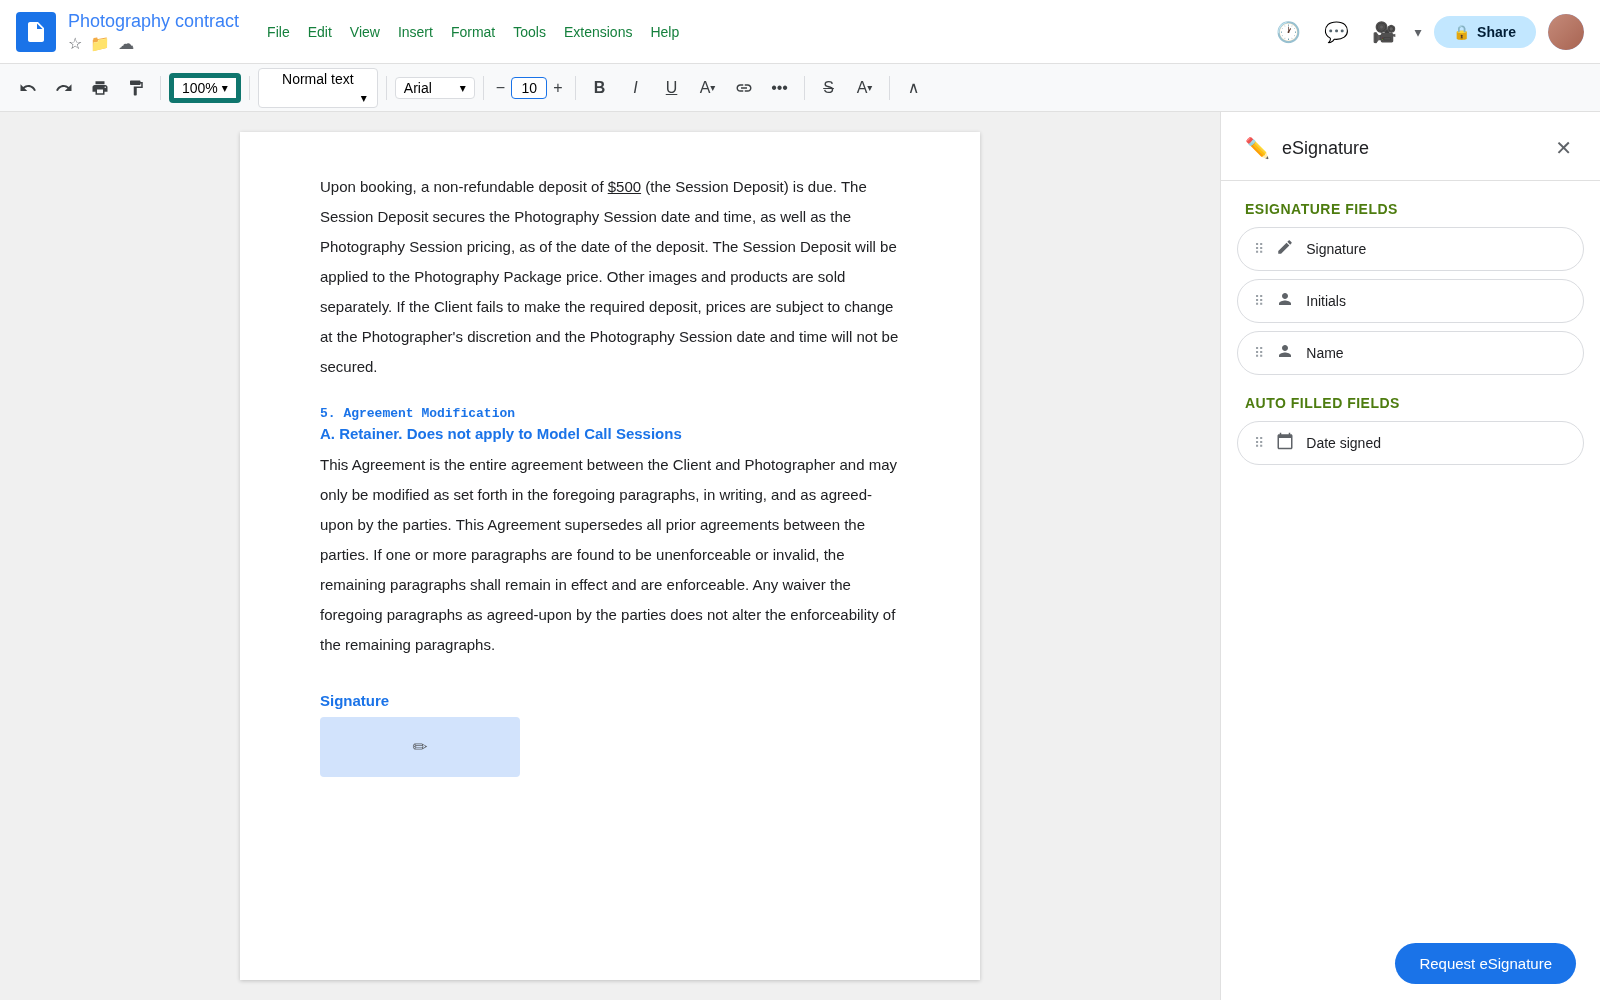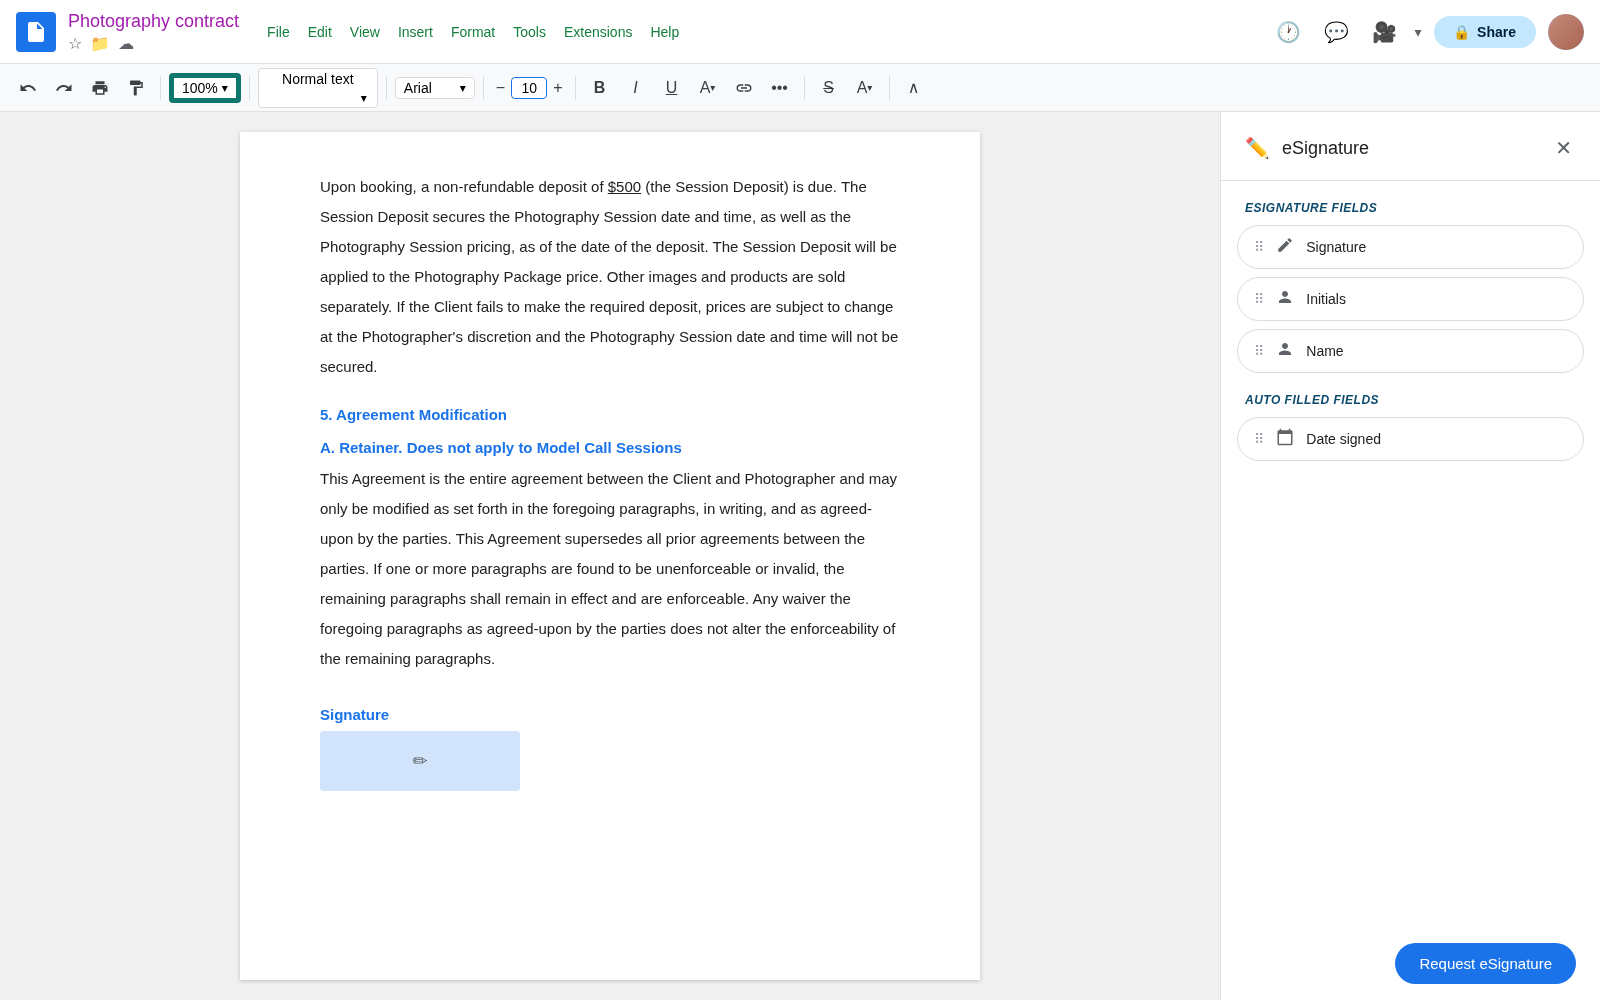--- a/index.html
+++ b/index.html
@@ -20,21 +20,21 @@
       height: 40px;
       background: #1a73e8;
       border-radius: 4px;
       display: flex; align-items: center; justify-content: center;
       flex-shrink: 0;
     }
     .app-icon svg { width: 24px; height: 24px; }
     .title-area { display: flex; flex-direction: column; flex-shrink: 0; }
     .doc-title {
       font-size: 18px;
-      color: #a21caf;
+      color: #3b82f6;
       font-family: Arial, sans-serif;
       font-weight: 400;
     }
     .title-icons { display: flex; gap: 8px; align-items: center; margin-top: 2px; }
     .title-icon { color: #5f6368; font-size: 16px; cursor: pointer; }
     .menu-bar {
       display: flex;
       align-items: center;
       gap: 2px;
       margin-left: 8px;
@@ -167,23 +167,24 @@
     .doc-text {
       font-size: 15px;
       line-height: 2;
       color: #202124;
     }
     .doc-text p { margin-bottom: 0; }
     .underline-text { text-decoration: underline; }
     .section-heading {
       color: #1a73e8;
       font-weight: 700;
-      font-size: 15px;
+      font-size: 13px;
       margin-top: 24px;
-      margin-bottom: 16px;
+      margin-bottom: 4px;
+      font-family: Liberation Mono, monospace;
     }
     .sub-heading {
       color: #1a73e8;
       font-weight: 700;
       font-size: 15px;
       margin-bottom: 8px;
     }
     .signature-label {
       color: #1a73e8;
       font-weight: 700;
@@ -215,27 +216,26 @@
       align-items: center;
       padding: 20px 24px 16px;
       border-bottom: 1px solid #e0e0e0;
       gap: 12px;
     }
     .esig-icon { color: #1a73e8; font-size: 20px; }
     .esig-title { font-size: 18px; color: #202124; font-weight: 400; flex: 1; }
     .esig-close { color: #5f6368; font-size: 20px; cursor: pointer; padding: 4px; border-radius: 50%; }
 
     .esig-section-label {
-      font-size: 12px;
-      color: #0c4a6e;
+      font-size: 14px;
+      color: #4d7c0f;
       font-weight: 600;
       letter-spacing: 0.5px;
       padding: 20px 24px 10px;
       text-transform: uppercase;
-      font-style: italic;
     }
     .esig-fields { padding: 0 16px; display: flex; flex-direction: column; gap: 8px; }
     .esig-field {
       display: flex;
       align-items: center;
       border: 1px solid #dadce0;
       border-radius: 24px;
       padding: 10px 16px;
       gap: 12px;
       cursor: pointer;

